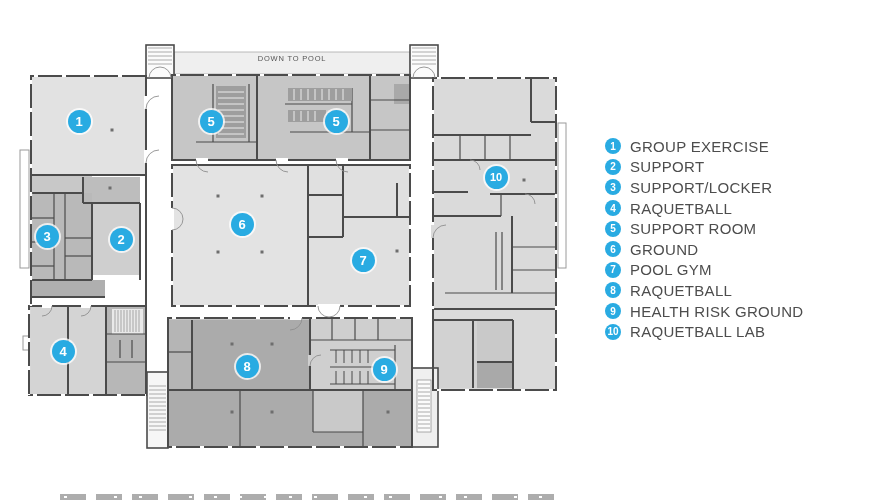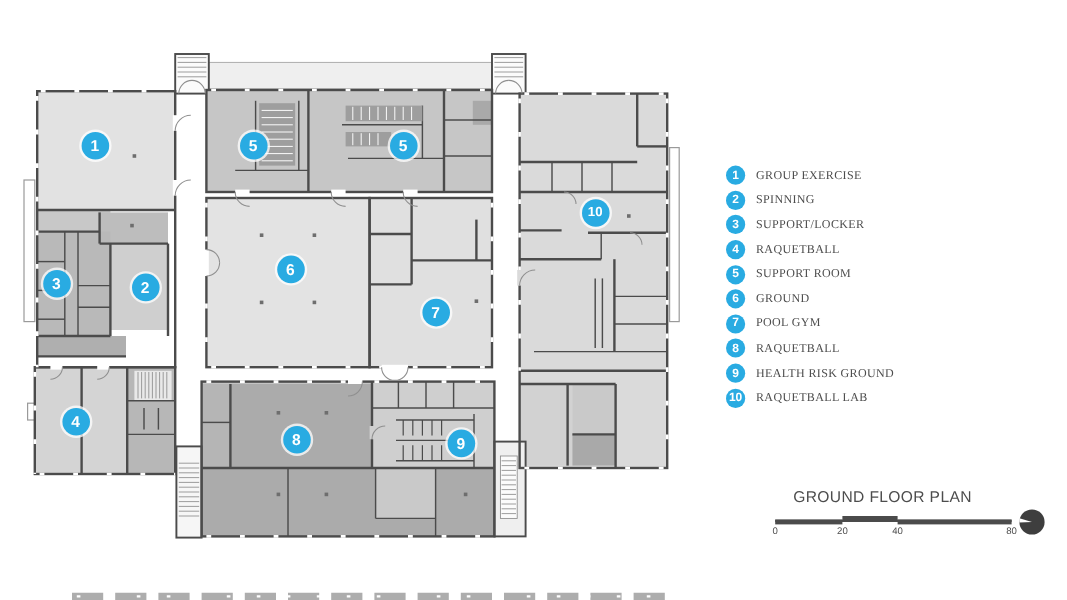--- a/index.html
+++ b/index.html
@@ -14,21 +14,21 @@
   .badge{position:absolute;width:23px;height:23px;border-radius:50%;
     background:#29ABE2;color:#fff;font-weight:bold;font-size:13px;
     display:flex;align-items:center;justify-content:center;
     box-shadow:0 0 0 2px rgba(255,255,255,.75);}
   .badge.wide{font-size:11px;}
 
   .legend{position:absolute;left:605px;top:136px;}
   .legend-row{display:flex;align-items:center;height:20.6px;gap:9px;}
   .legend-num{width:16px;height:16px;border-radius:50%;background:#29ABE2;color:#fff;
     font-weight:bold;font-size:10px;display:flex;align-items:center;justify-content:center;flex:0 0 16px;}
-  .legend-label{font-size:10px;color:#4D4D4D;letter-spacing:.3px;white-space:nowrap;font-family:Liberation Serif, serif;}
+  .legend-label{font-size:15px;color:#4D4D4D;letter-spacing:.3px;white-space:nowrap;}
 
   .titleblock{position:absolute;left:646px;top:400px;width:240px;height:60px;}
   .tb-title{position:absolute;left:15px;top:6px;font-size:13px;color:#4D4D4D;letter-spacing:.3px;white-space:nowrap;}
   .sb{position:absolute;left:0;top:28px;width:197px;height:18px;}
   .sb-base{position:absolute;left:0;top:5px;width:197px;height:1.5px;background:#4B4B4B;}
   .sb-seg{position:absolute;background:#4B4B4B;height:4px;}
   .sb-low1{left:0;top:5px;width:56px;}
   .sb-high{left:56px;top:1.5px;width:46px;}
   .sb-low2{left:102px;top:5px;width:95px;}
   .sb-tick{position:absolute;top:10px;font-size:8px;color:#4D4D4D;transform:translateX(-50%);}
@@ -324,41 +324,42 @@
       <path d="M470,160 a10,10 0 0 1 10,10"></path>
         <path d="M525,194 a10,10 0 0 1 10,10"></path>
     </g>
 
     <g>
       <path d="M60,497 H560" stroke="#ADADAD" stroke-width="6" stroke-dasharray="26 10" fill="none"></path>
       <path d="M64,497 H560" stroke="#FFFFFF" stroke-width="2" stroke-dasharray="3 22" fill="none"></path>
     </g>
   </svg>
 
+  <div class="pool-label">DOWN TO POOL</div>
 
   <div class="badge" style="left:67.5px;top:109.5px">1</div>
   <div class="badge" style="left:199.5px;top:109.5px">5</div>
   <div class="badge" style="left:324.5px;top:109.5px">5</div>
   <div class="badge wide" style="left:484.5px;top:165.5px">10</div>
   <div class="badge" style="left:109.5px;top:227.5px">2</div>
   <div class="badge" style="left:35.5px;top:224.5px">3</div>
   <div class="badge" style="left:230.5px;top:212.5px">6</div>
   <div class="badge" style="left:351.5px;top:248.5px">7</div>
   <div class="badge" style="left:51.5px;top:339.5px">4</div>
   <div class="badge" style="left:235.5px;top:354.5px">8</div>
   <div class="badge" style="left:372.5px;top:357.5px">9</div>
 
   <div class="legend">
     <div class="legend-row">
       <span class="legend-num">1</span>
       <span class="legend-label">GROUP EXERCISE</span>
     </div>
     <div class="legend-row">
       <span class="legend-num">2</span>
-      <span class="legend-label">SPINNING</span>
+      <span class="legend-label">SUPPORT</span>
     </div>
     <div class="legend-row">
       <span class="legend-num">3</span>
       <span class="legend-label">SUPPORT/LOCKER</span>
     </div>
     <div class="legend-row">
       <span class="legend-num">4</span>
       <span class="legend-label">RAQUETBALL</span>
     </div>
     <div class="legend-row">
@@ -380,31 +381,14 @@
     <div class="legend-row">
       <span class="legend-num">9</span>
       <span class="legend-label">HEALTH RISK GROUND</span>
     </div>
     <div class="legend-row">
       <span class="legend-num">10</span>
       <span class="legend-label">RAQUETBALL LAB</span>
     </div>
   </div>
 
-  <div class="titleblock">
-    <div class="tb-title">GROUND FLOOR PLAN</div>
-    <div class="sb">
-      <div class="sb-base"></div>
-      <div class="sb-seg sb-low1"></div>
-      <div class="sb-seg sb-high"></div>
-      <div class="sb-seg sb-low2"></div>
-      <span class="sb-tick" style="left:0px">0</span>
-      <span class="sb-tick" style="left:56px">20</span>
-      <span class="sb-tick" style="left:102px">40</span>
-      <span class="sb-tick" style="left:197px">80</span>
-    </div>
-    <svg class="north" viewBox="0 0 22 22">
-      <circle cx="11" cy="11" r="10.5" fill="#3E3E3E"></circle>
-      <polygon points="11,11 0.5,7.8 0.5,11.5" fill="#FFFFFF"></polygon>
-    </svg>
-  </div>
 
 </div>
 
 </body></html>

